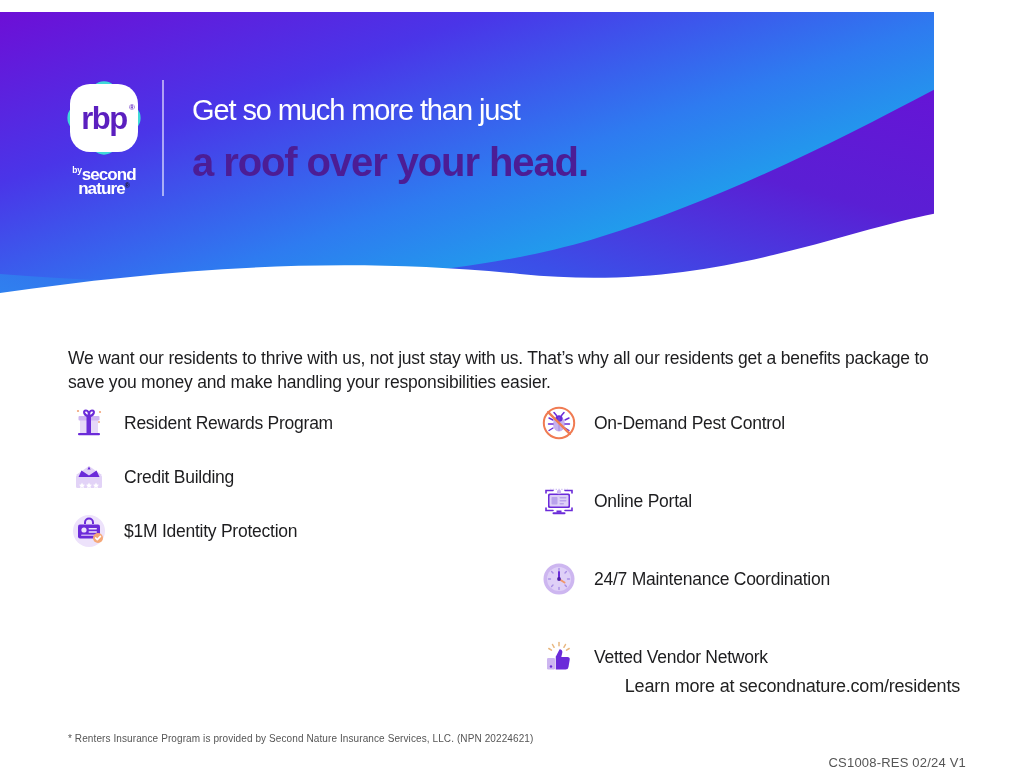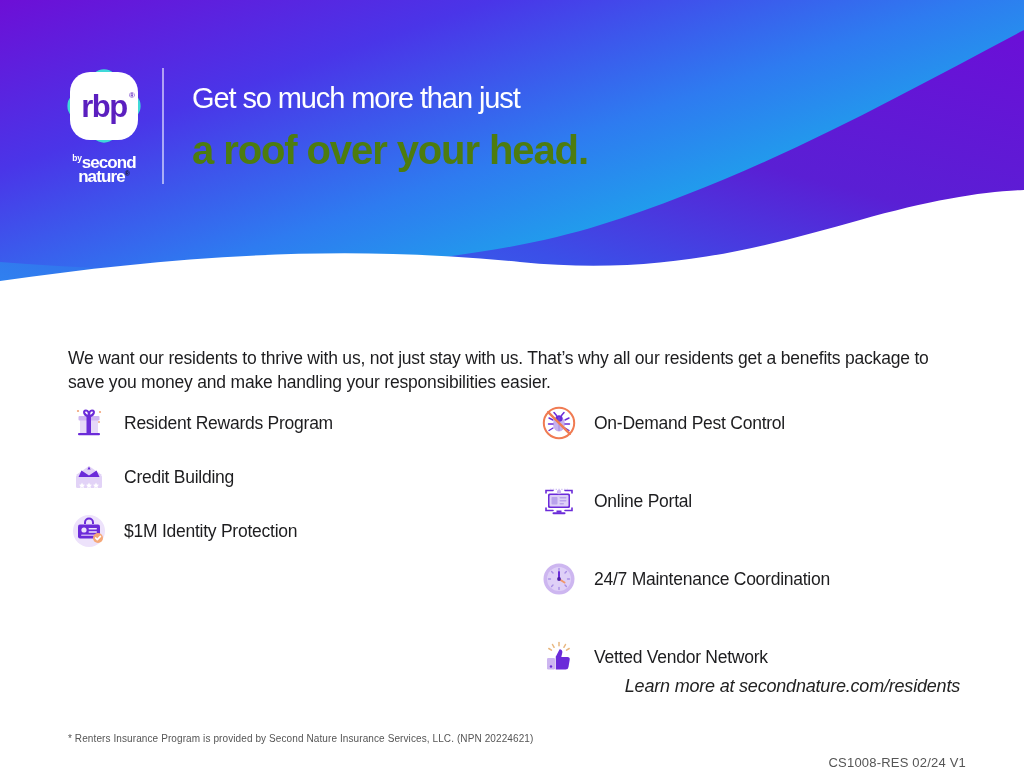--- a/index.html
+++ b/index.html
@@ -12,22 +12,22 @@
     height: 768px;
     overflow: hidden;
     font-family: "Liberation Sans", sans-serif;
     position: relative;
     color: #1a1a1a;
   }
 
   
   #hero {
     position: absolute;
-    left: 0; top: 0;
-    width: 1024px;
+    left: 0; top: 12px;
+    width: 934px;
     height: 300px;
     overflow: hidden;
   }
   #hero svg { display: block; }
 
   #hero-content {
     position: absolute;
     left: 0; top: 0;
     width: 1024px;
     height: 300px;
@@ -96,21 +96,21 @@
     font-size: 29px;
     font-weight: 400;
     color: #ffffff;
     letter-spacing: -1.1px;
     line-height: 52px;
     white-space: nowrap;
   }
   #headline-2 {
     font-size: 40px;
     font-weight: 800;
-    color: #4d7c0f;
+    color: #4c1d95;
     letter-spacing: -1.1px;
     line-height: 52px;
     white-space: nowrap;
   }
 
   
   #intro {
     position: absolute;
     left: 68px;
     top: 328px;
@@ -155,21 +155,20 @@
     letter-spacing: -0.25px;
     white-space: nowrap;
   }
 
   #learn-more {
     position: absolute;
     left: 0;
     top: 676px;
     width: 960px;
     text-align: right;
-    font-style: italic;
     font-size: 18px;
     color: #222;
     letter-spacing: -0.2px;
   }
 
   #footer-left {
     position: absolute;
     left: 68px;
     top: 733px;
     font-size: 10px;

